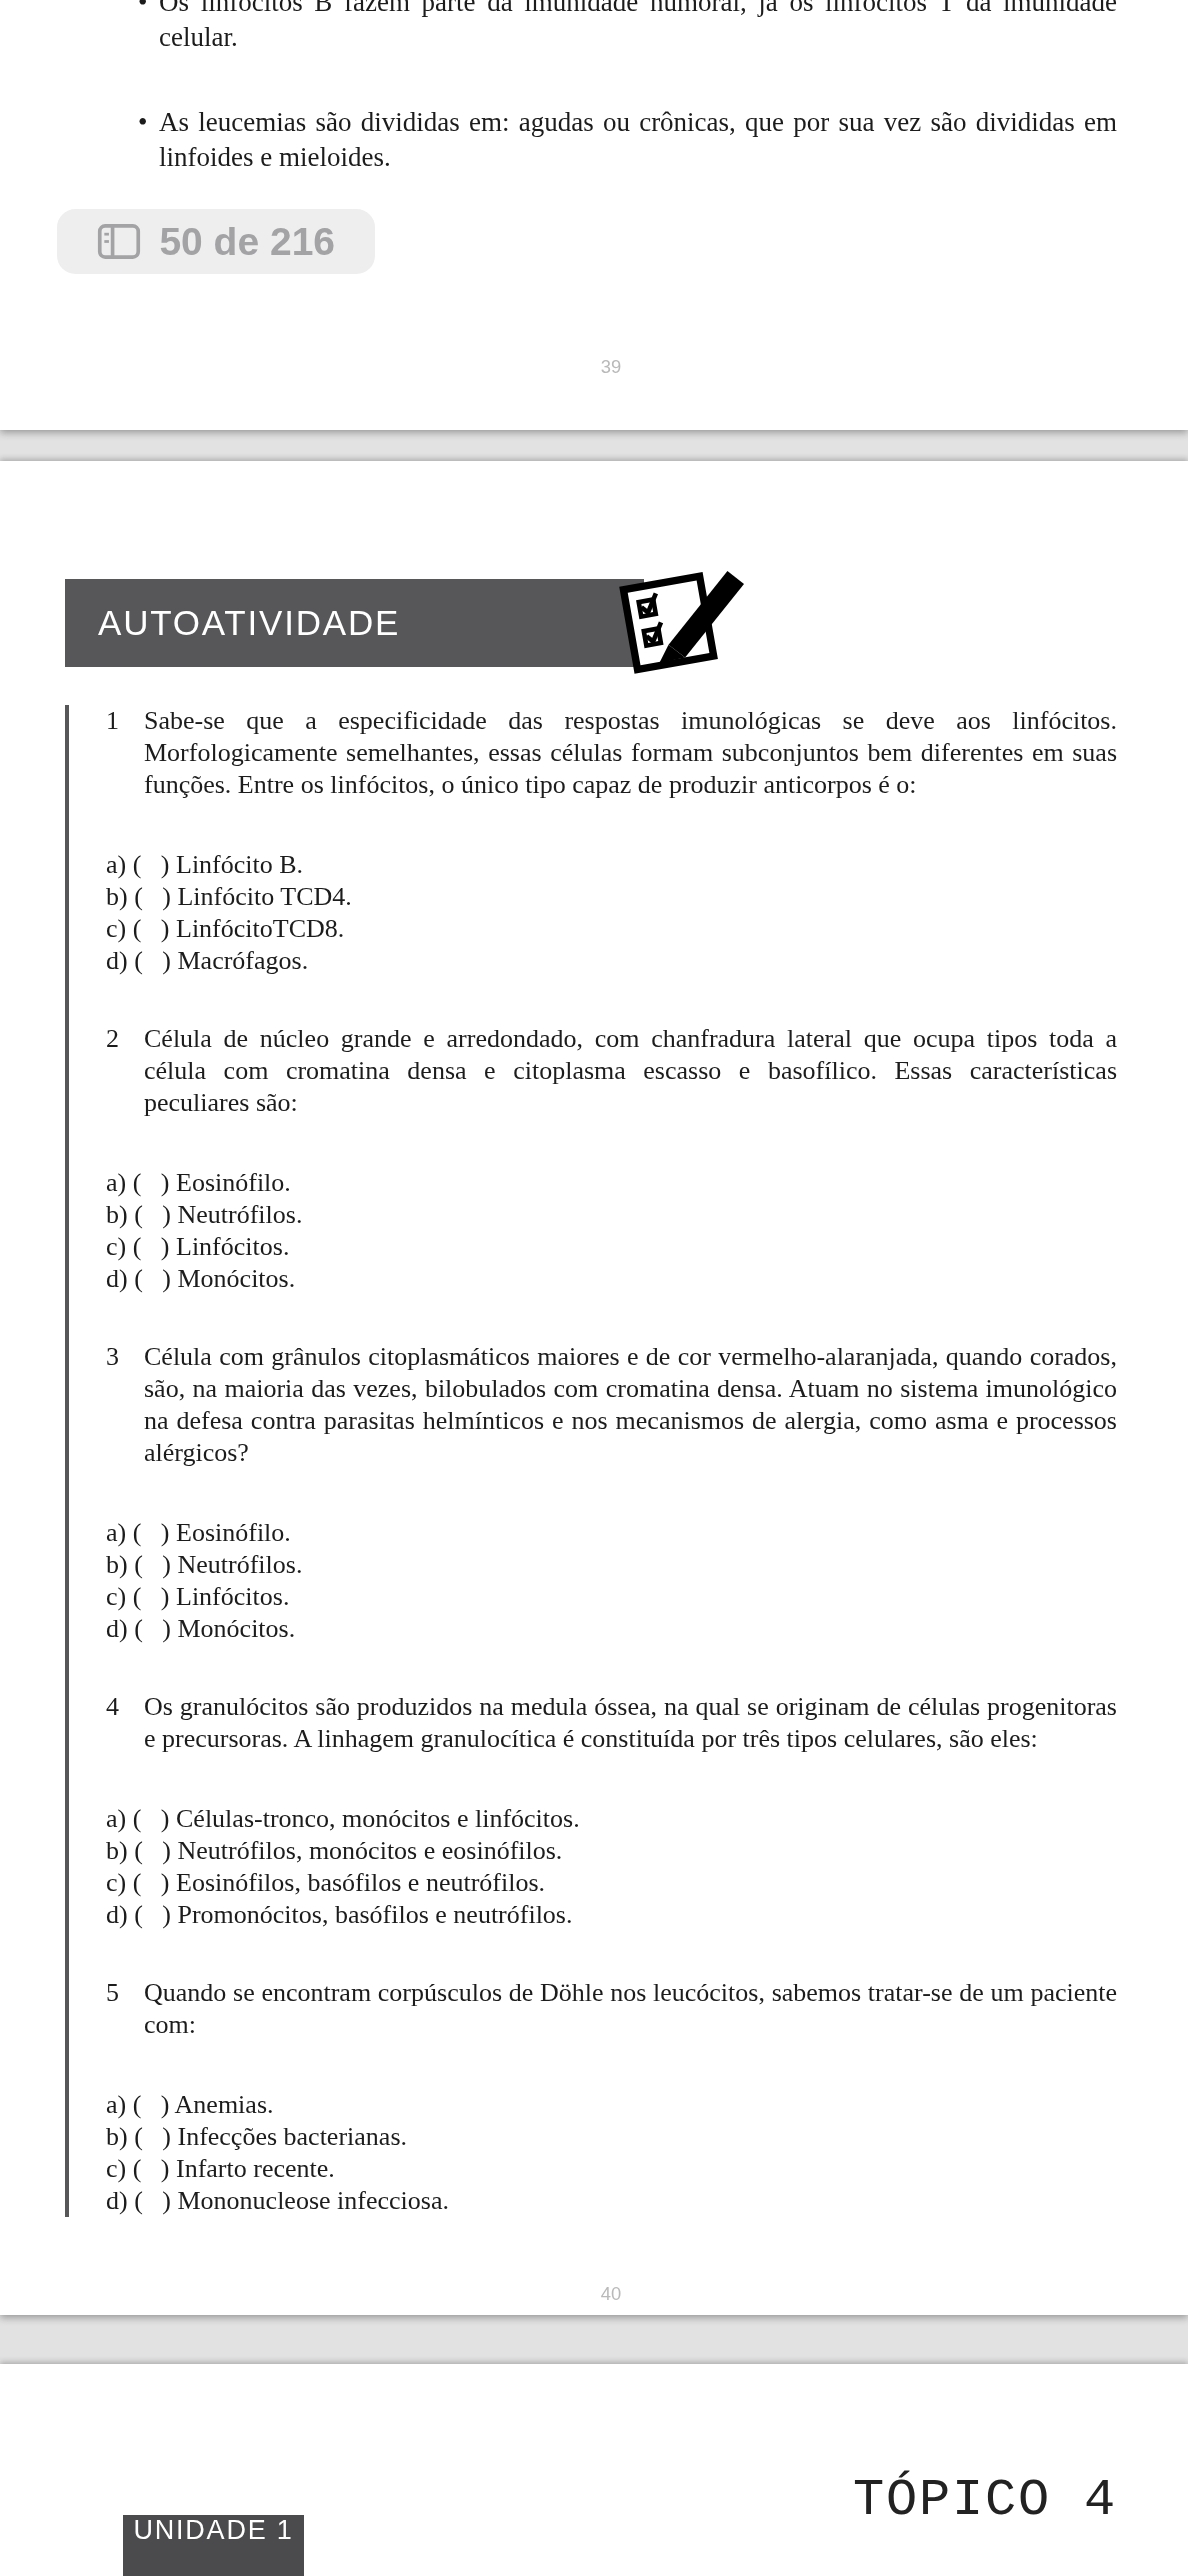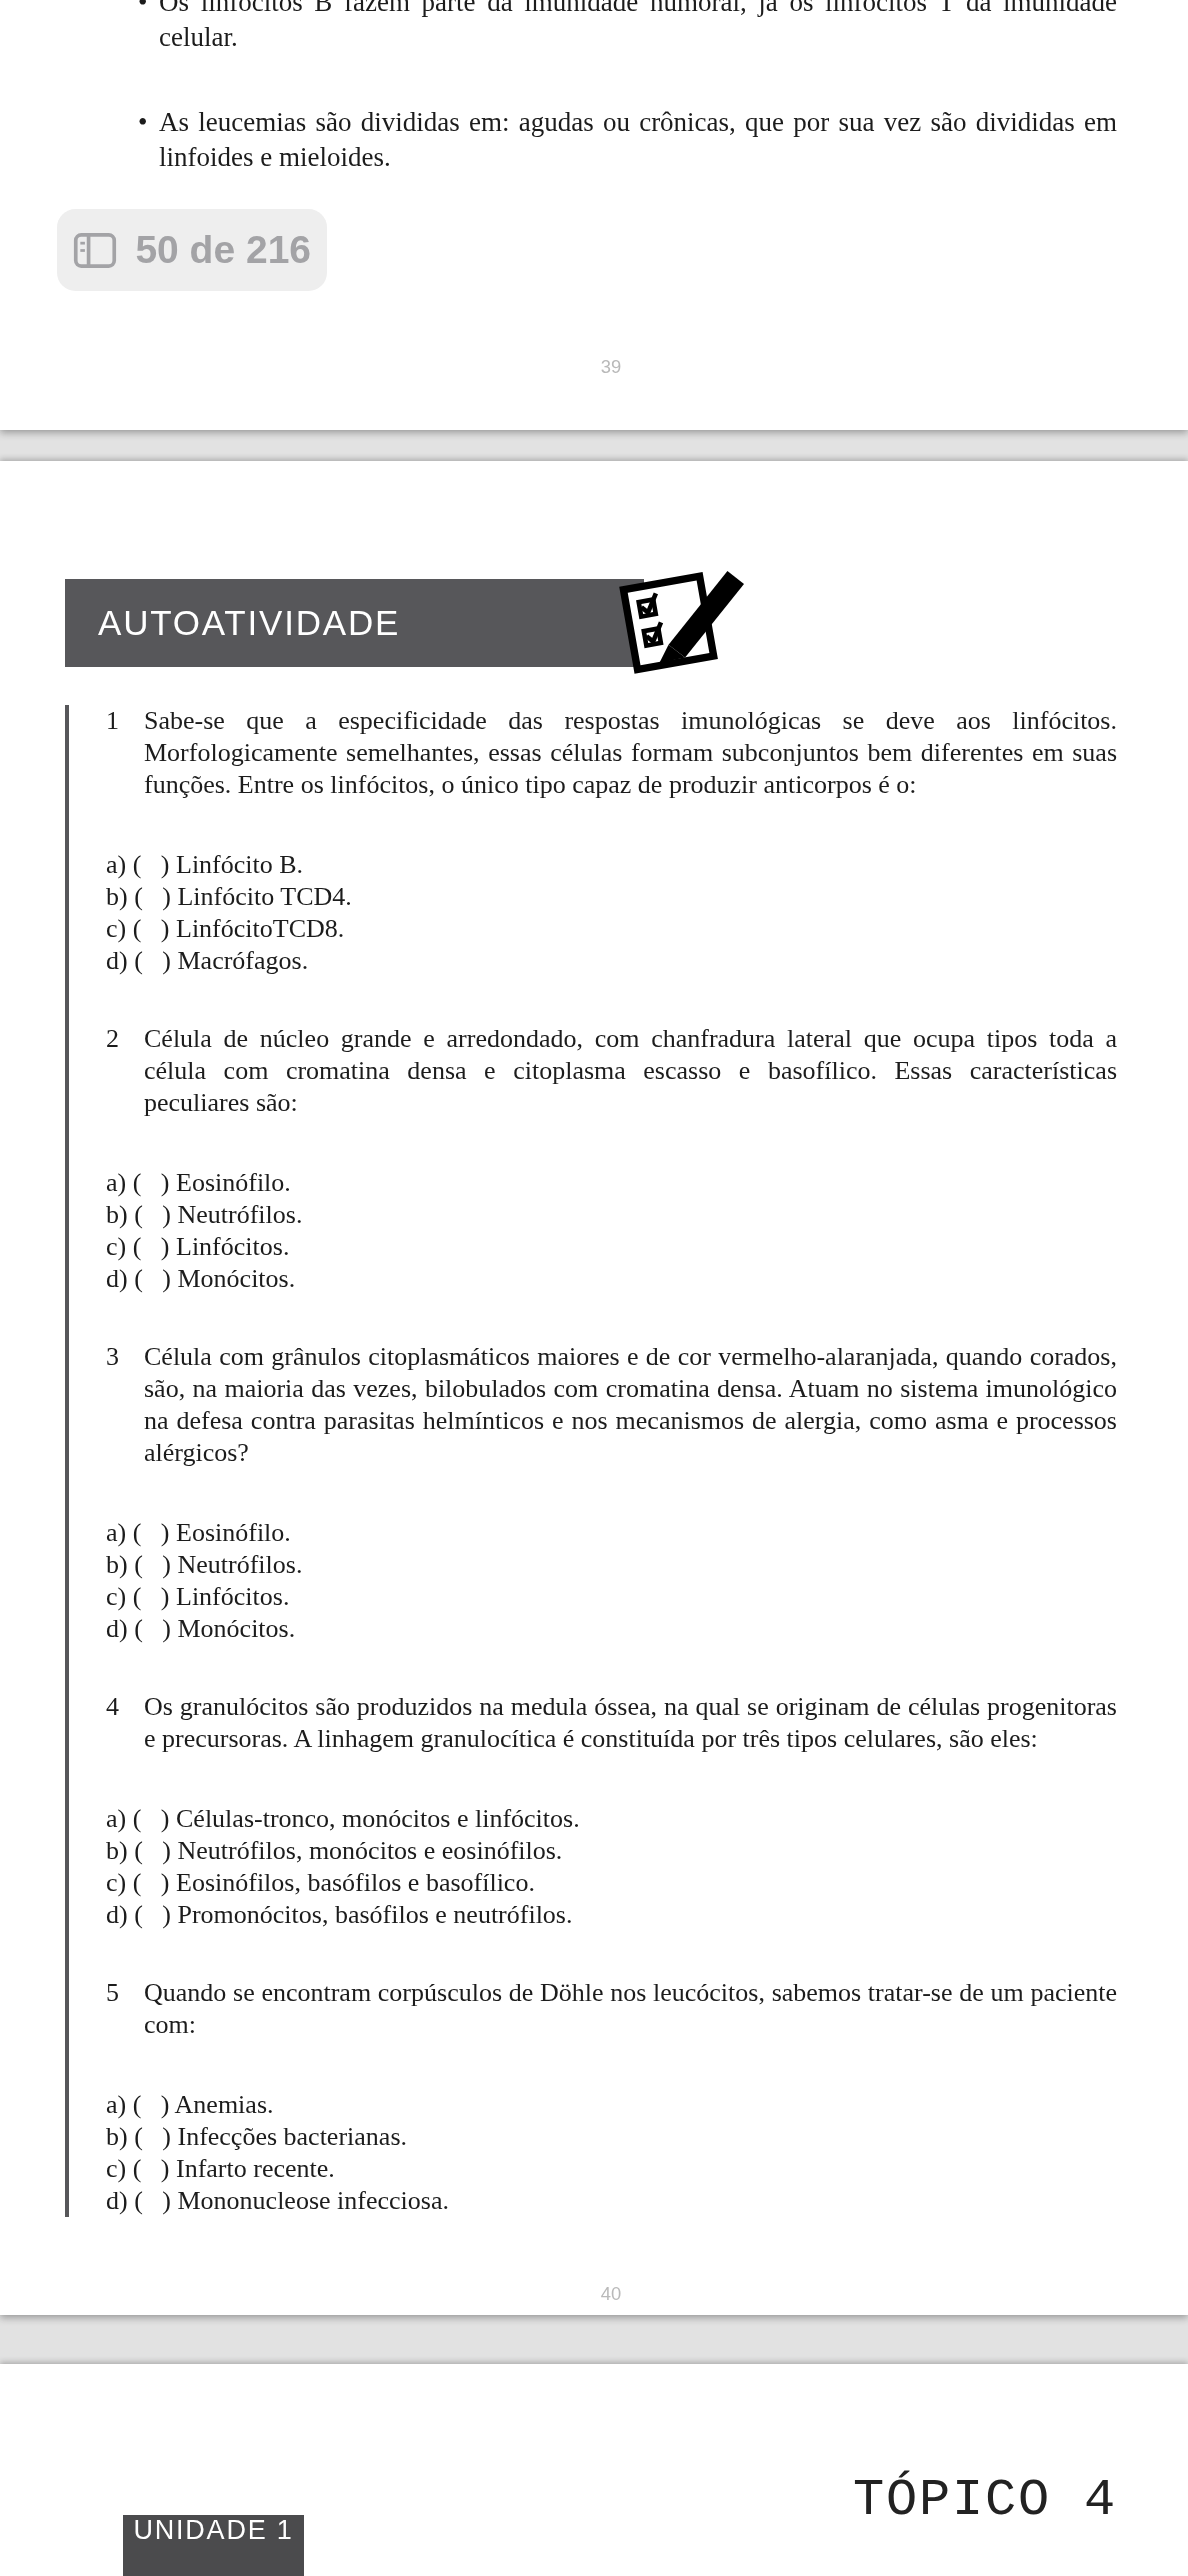--- a/index.html
+++ b/index.html
@@ -21,23 +21,23 @@
 
   
   .p1-content { position:absolute; left:138px; right:71px; top:0; font-size:27px; line-height:35px; }
   .bullet { display:flex; }
   .bullet .dot { width:21px; flex:none; }
   .bullet .btext { flex:1; text-align:justify; }
   #b1 { margin-top:-14.7px; }
   #b2 { margin-top:50px; }
 
   .progress-badge {
-    position:absolute; left:57px; top:209px; height:82px;
+    position:absolute; left:57px; top:209px; height:65px;
     background:#eeeeee; border-radius:18.4px;
-    display:inline-flex; align-items:center; gap:18.4px; padding:0 16px;
+    display:inline-flex; align-items:center; gap:18.4px; padding:0 40px;
     font-family:"Liberation Sans", sans-serif; font-weight:bold;
     font-size:39px; color:#a3a3a6; cursor:pointer;
   }
   .progress-badge svg { display:block; }
 
   .page-num {
     position:absolute; left:17px; width:100%; text-align:center;
     font-family:"Liberation Sans", sans-serif; font-size:18.4px; color:#b9b9b9;
   }
   #pn39 { top:356px; }
@@ -169,21 +169,21 @@
     </div>
 
     <div class="question">
       <div class="q-main">
         <span class="q-num">4</span>
         <div class="q-text">Os granulócitos são produzidos na medula óssea, na qual se originam de células progenitoras e precursoras. A linhagem granulocítica é constituída por três tipos celulares, são eles:</div>
       </div>
       <div class="options">
         <div class="option">a) (   ) Células-tronco, monócitos e linfócitos.</div>
         <div class="option">b) (   ) Neutrófilos, monócitos e eosinófilos.</div>
-        <div class="option">c) (   ) Eosinófilos, basófilos e basofílico.</div>
+        <div class="option">c) (   ) Eosinófilos, basófilos e neutrófilos.</div>
         <div class="option">d) (   ) Promonócitos, basófilos e neutrófilos.</div>
       </div>
     </div>
 
     <div class="question">
       <div class="q-main">
         <span class="q-num">5</span>
         <div class="q-text">Quando se encontram corpúsculos de Döhle nos leucócitos, sabemos tratar-se de um paciente com:</div>
       </div>
       <div class="options">

